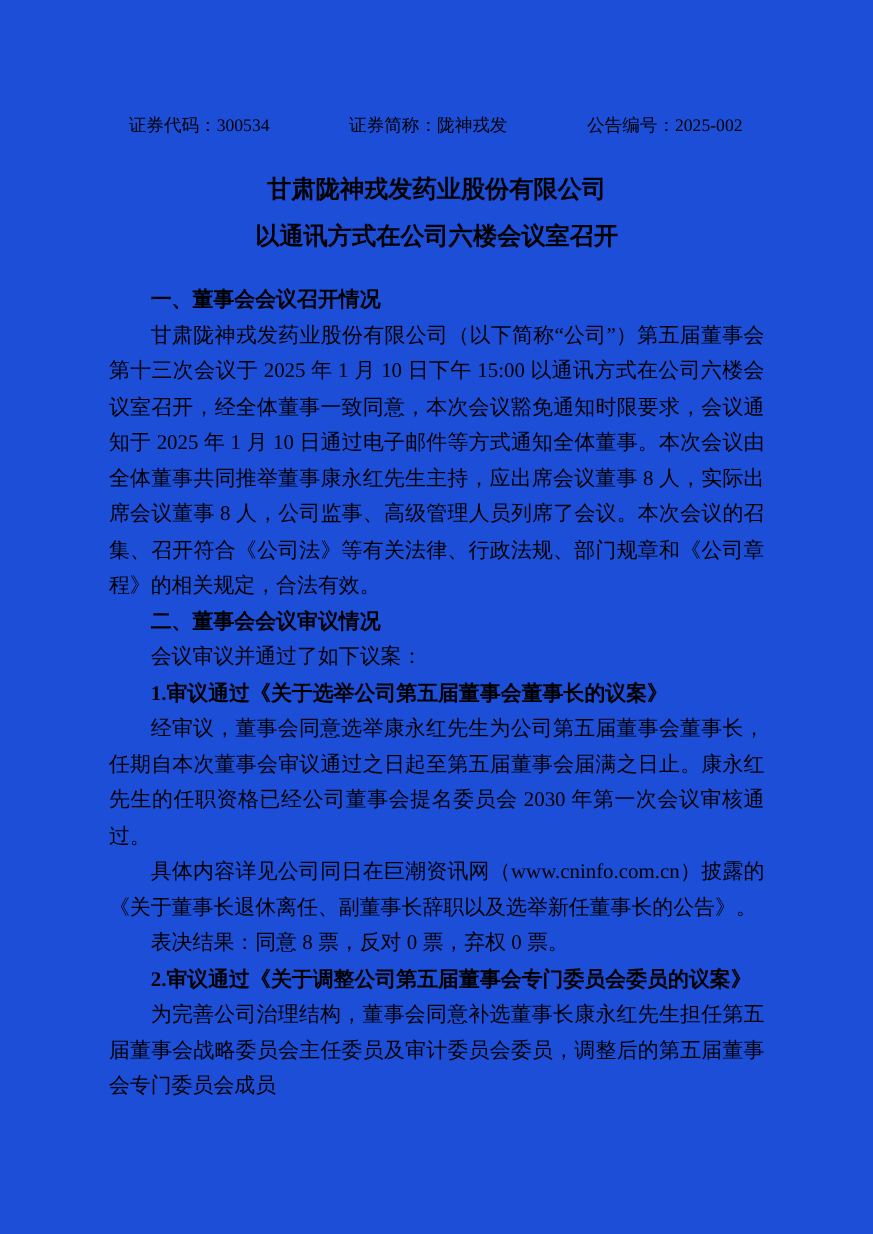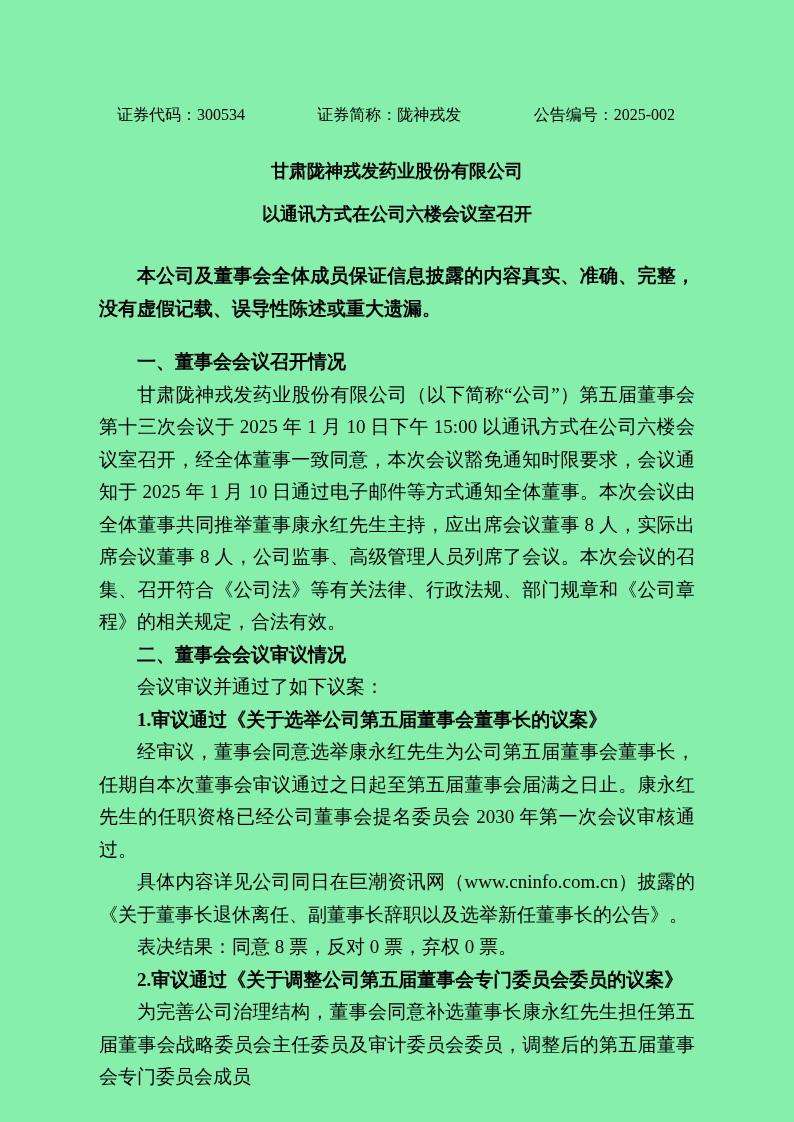--- a/index.html
+++ b/index.html
@@ -5,41 +5,41 @@
   html, body {
     margin: 0;
     padding: 0;
     background: #ffffff;
   }
   .page {
     position: relative;
     width: 794px;
     height: 1122px;
     margin: 0 auto;
-    background: #86efac;
+    background: #1d4ed8;
     color: #000000;
     font-family: "Liberation Serif", "DejaVu Serif", serif;
     box-sizing: border-box;
     padding: 104px 99px 0 99px;
     overflow: hidden;
   }
   .doc-header {
     display: flex;
     justify-content: space-between;
     align-items: baseline;
     font-size: 16px;
     line-height: 22px;
     padding: 0 20px 0 18px;
     white-space: nowrap;
   }
   .doc-title {
     margin-top: 24px;
     text-align: center;
     font-weight: bold;
-    font-size: 18px;
+    font-size: 22px;
     line-height: 43px;
   }
   .para {
     margin: 0;
     font-size: 19px;
     line-height: 32.5px;
     text-align: justify;
     text-justify: inter-ideograph;
     text-indent: 38px;
   }
@@ -63,21 +63,20 @@
     <span><span>证券代码：</span><span>300534</span></span>
     <span><span>证券简称：</span><span>陇神戎发</span></span>
     <span><span>公告编号：</span><span>2025-002</span></span>
   </div>
 
   <div class="doc-title">
     <div>甘肃陇神戎发药业股份有限公司</div>
     <div>以通讯方式在公司六楼会议室召开</div>
   </div>
 
-  <p class="para statement">本公司及董事会全体成员保证信息披露的内容真实、准确、完整，没有虚假记载、误导性陈述或重大遗漏。</p>
 
   <p class="para bold section-gap">一、董事会会议召开情况</p>
   <p class="para">甘肃陇神戎发药业股份有限公司（以下简称“公司”）第五届董事会第十三次会议于 2025 年 1 月 10 日下午 15:00 以通讯方式在公司六楼会议室召开，经全体董事一致同意，本次会议豁免通知时限要求，会议通知于 2025 年 1 月 10 日通过电子邮件等方式通知全体董事。本次会议由全体董事共同推举董事康永红先生主持，应出席会议董事 8 人，实际出席会议董事 8 人，公司监事、高级管理人员列席了会议。本次会议的召集、召开符合《公司法》等有关法律、行政法规、部门规章和《公司章程》的相关规定，合法有效。</p>
 
   <p class="para bold">二、董事会会议审议情况</p>
   <p class="para">会议审议并通过了如下议案：</p>
 
   <p class="para bold">1.审议通过《关于选举公司第五届董事会董事长的议案》</p>
   <p class="para">经审议，董事会同意选举康永红先生为公司第五届董事会董事长，任期自本次董事会审议通过之日起至第五届董事会届满之日止。康永红先生的任职资格已经公司董事会提名委员会 2030 年第一次会议审核通过。</p>
   <p class="para">具体内容详见公司同日在巨潮资讯网（www.cninfo.com.cn）披露的《关于董事长退休离任、副董事长辞职以及选举新任董事长的公告》。</p>

